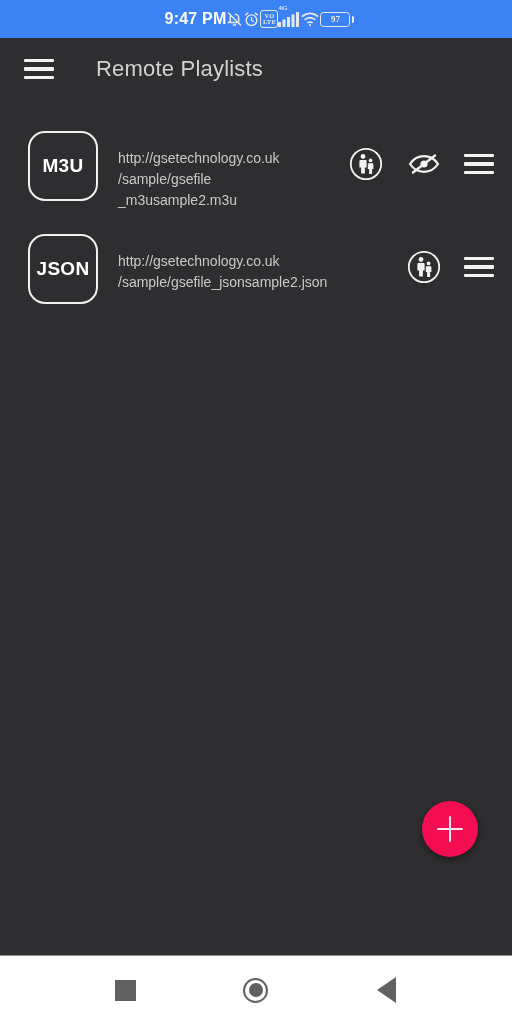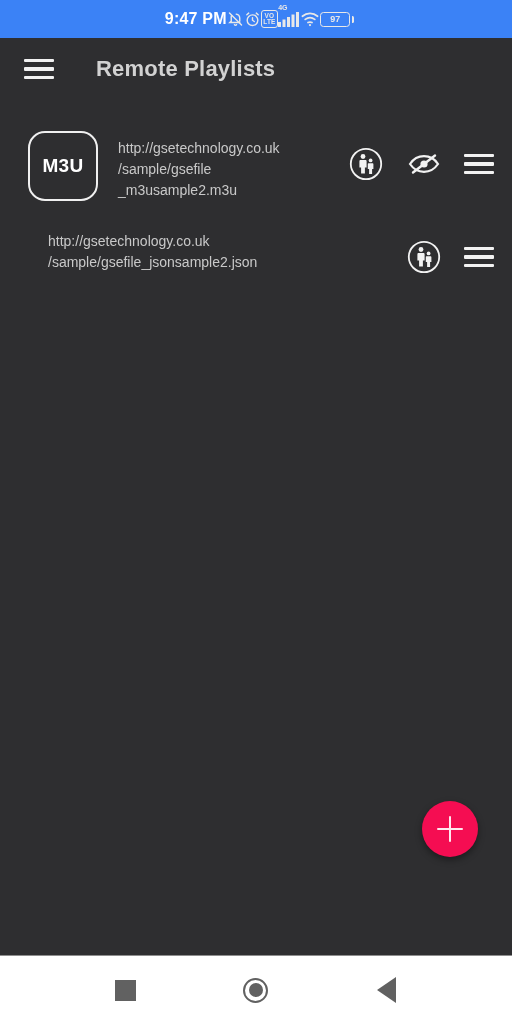--- a/index.html
+++ b/index.html
@@ -28,20 +28,21 @@
   }
   .status-time {
     font-size: 16px;
     font-weight: bold;
     color: #ffffff;
     letter-spacing: 0.2px;
   }
   .status-icons {
     display: flex;
     align-items: center;
+    font-family: Liberation Serif, serif;
   }
   .status-icons svg { display: block; }
 
   .volte-badge {
     border: 1.6px solid #e8e8e8;
     border-radius: 3px;
     font-size: 6.5px;
     font-weight: bold;
     line-height: 6.5px;
     padding: 1.5px 1.5px;
@@ -109,21 +110,21 @@
     display: block;
     height: 3.5px;
     width: 30px;
     background: #f2f2f2;
     border-radius: 1px;
   }
   .app-title {
     margin-left: 38px;
     font-size: 22px;
     color: #d2d2d2;
-    font-weight: bold;
+    font-weight: normal;
     letter-spacing: 0.2px;
   }
 
   
   .playlist {
     padding-top: 18px;
   }
   .playlist-row {
     display: flex;
     align-items: flex-start;
@@ -158,21 +159,21 @@
     font-weight: bold;
     color: #ffffff;
     letter-spacing: 0.3px;
     line-height: 19px;
     text-transform: uppercase;
   }
   .row-url {
     font-size: 14px;
     color: #c9c9c9;
     line-height: 21px;
-    margin-top: 8px;
+    margin-top: 18px;
     white-space: pre-line;
   }
   .row-actions {
     flex: 0 0 auto;
     display: flex;
     align-items: center;
     gap: 22px;
     padding-top: 18px;
     padding-left: 8px;
   }
@@ -382,20 +383,23 @@
       </div>
       <div class="row-menu">
         <span></span>
         <span></span>
         <span></span>
       </div>
     </div>
   </div>
 
   <div class="playlist-row">
+    <div class="format-badge">
+      <span class="format-badge-text">JSON</span>
+    </div>
     <div class="row-texts">
       <div class="row-url">http://gsetechnology.co.uk
 /sample/gsefile_jsonsample2.json</div>
     </div>
     <div class="row-actions">
       <div class="action-icon">
         <svg width="34" height="34" viewBox="0 0 34 34">
           <circle cx="17" cy="17" r="15.2" fill="none" stroke="#f2f2f2" stroke-width="1.8"></circle>
           <circle cx="14" cy="9.5" r="2.4" fill="#f2f2f2"></circle>
           <path d="M11.6 13h4.8c.7 0 1.2.5 1.2 1.2v6.3h-1.7v6h-3.8v-6h-1.7v-6.3c0-.7.5-1.2 1.2-1.2z" fill="#f2f2f2"></path>

